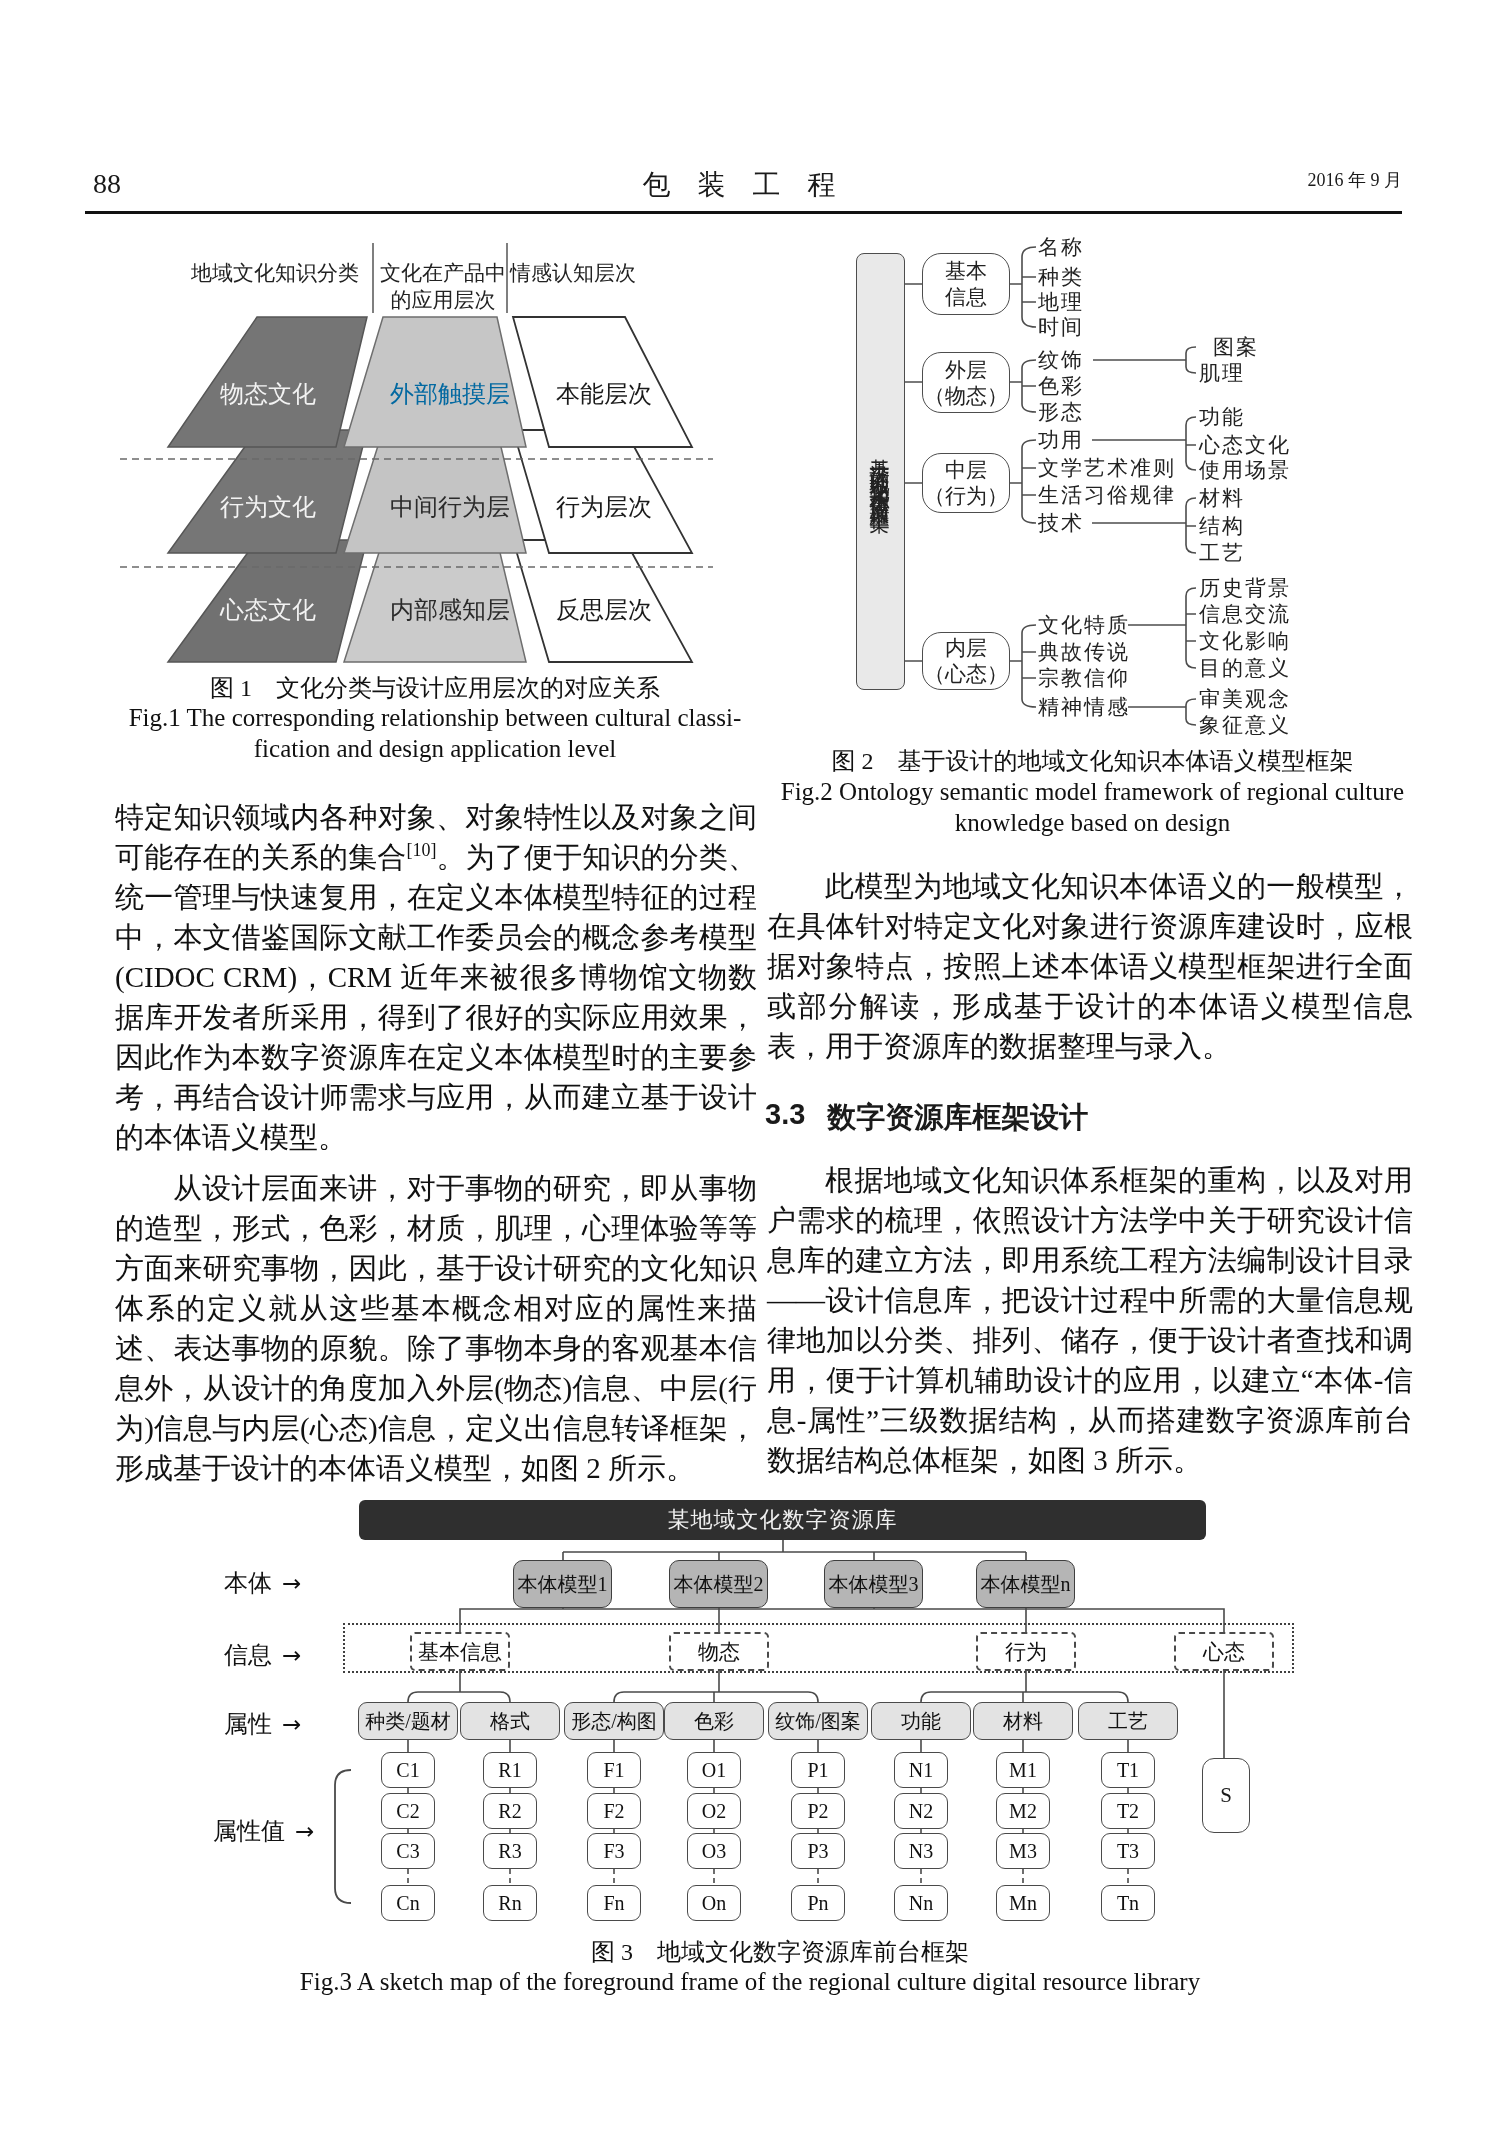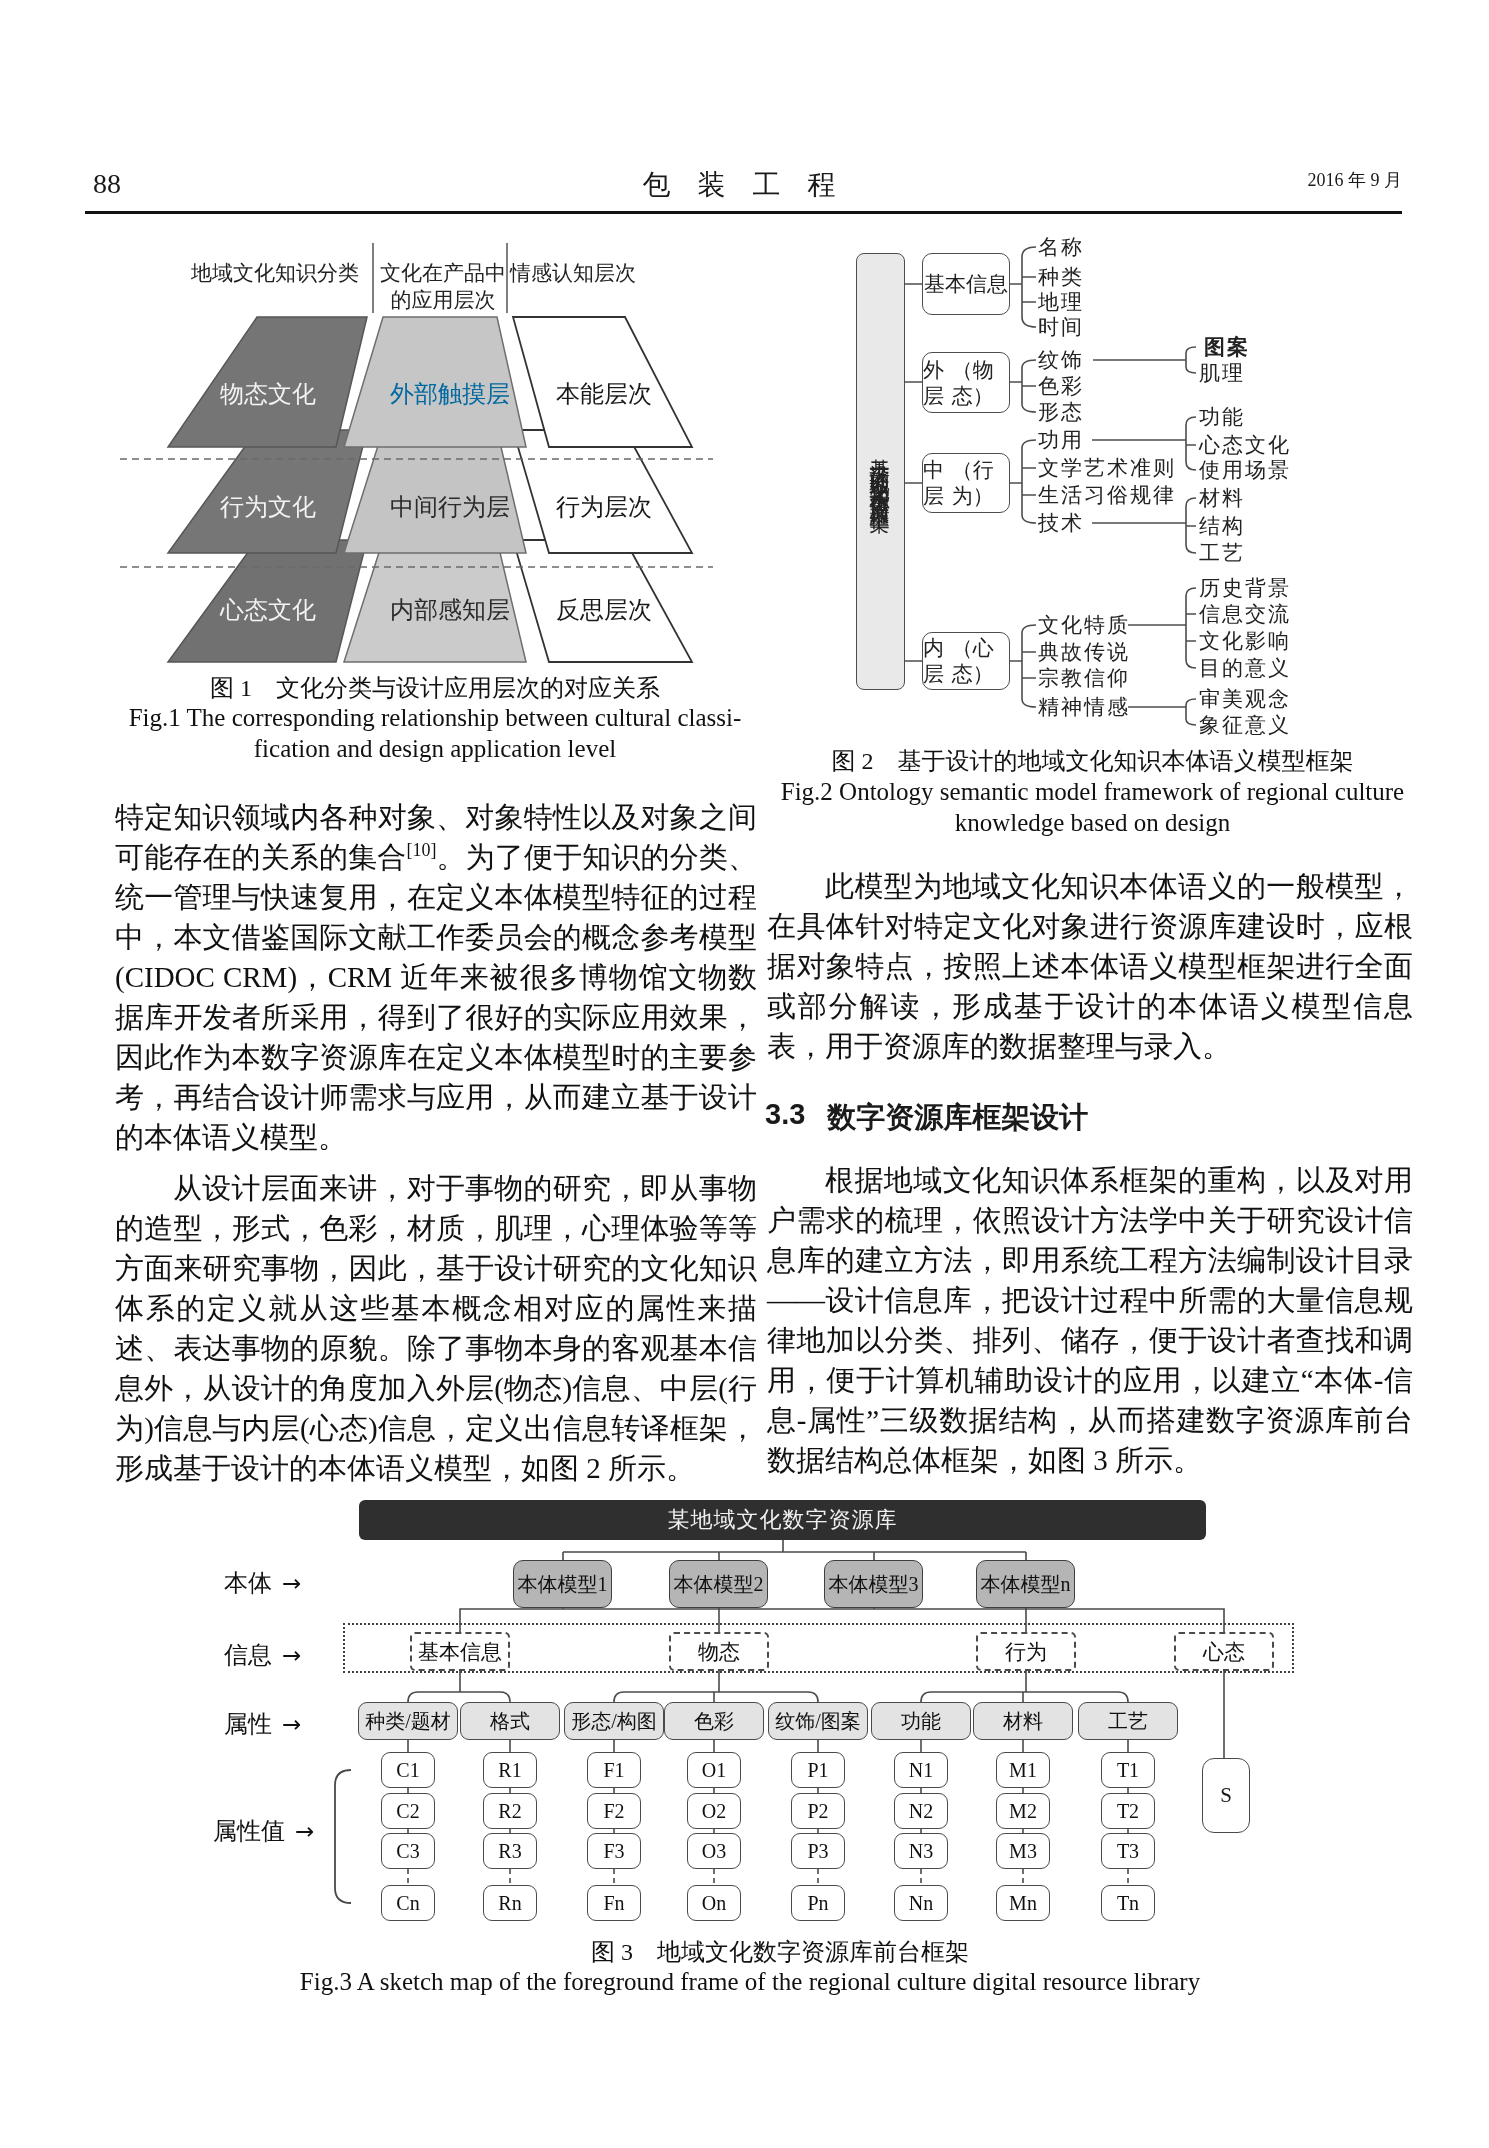--- a/index.html
+++ b/index.html
@@ -38,22 +38,22 @@
 
   
   .f2root {
     left:16px; top:13px; width:49px; height:437px; background:#e9e9e9;
     border:1.6px solid #4d4d4d; border-radius:8px;
     writing-mode:vertical-rl; text-orientation:upright;
     font-size:20px; letter-spacing:3px; display:flex; align-items:center; justify-content:center;
     color:#222;
   }
   .f2box {
-    left:82px; width:88px; border:1.6px solid #4d4d4d; border-radius:10px; background:#fff;
-    display:flex; flex-direction:row; align-items:center; justify-content:center;
+    left:82px; width:88px; border:1.6px solid #4d4d4d; border-radius:19px; background:#fff;
+    display:flex; flex-direction:column; align-items:center; justify-content:center;
     font-size:21px; line-height:26px; color:#222;
   }
   .f2lab { font-size:21px; line-height:28px; height:28px; letter-spacing:2px; color:#222; white-space:nowrap; }
 
   
   .f3bar {
     left:174px; top:3px; width:847px; height:40px; background:#2f2f2f; border-radius:6px;
     color:#f0f0f0; font-size:22px; display:flex; align-items:center; justify-content:center;
     letter-spacing:1px;
   }
@@ -174,21 +174,21 @@
     <div class="abs f2lab" style="left:198px; top:158px;">形态</div>
     <div class="abs f2lab" style="left:198px; top:186px;">功用</div>
     <div class="abs f2lab" style="left:198px; top:214px;">文学艺术准则</div>
     <div class="abs f2lab" style="left:198px; top:241px;">生活习俗规律</div>
     <div class="abs f2lab" style="left:198px; top:269px;">技术</div>
     <div class="abs f2lab" style="left:198px; top:371px;">文化特质</div>
     <div class="abs f2lab" style="left:198px; top:398px;">典故传说</div>
     <div class="abs f2lab" style="left:198px; top:424px;">宗教信仰</div>
     <div class="abs f2lab" style="left:198px; top:453px;">精神情感</div>
 
-    <div class="abs f2lab" style="left:364px; top:93px;font-weight:bold;">图案</div>
+    <div class="abs f2lab" style="left:373px; top:93px;">图案</div>
     <div class="abs f2lab" style="left:359px; top:119px;">肌理</div>
     <div class="abs f2lab" style="left:359px; top:163px;">功能</div>
     <div class="abs f2lab" style="left:359px; top:191px;">心态文化</div>
     <div class="abs f2lab" style="left:359px; top:216px;">使用场景</div>
     <div class="abs f2lab" style="left:359px; top:244px;">材料</div>
     <div class="abs f2lab" style="left:359px; top:272px;">结构</div>
     <div class="abs f2lab" style="left:359px; top:299px;">工艺</div>
     <div class="abs f2lab" style="left:359px; top:334px;">历史背景</div>
     <div class="abs f2lab" style="left:359px; top:360px;">信息交流</div>
     <div class="abs f2lab" style="left:359px; top:387px;">文化影响</div>

